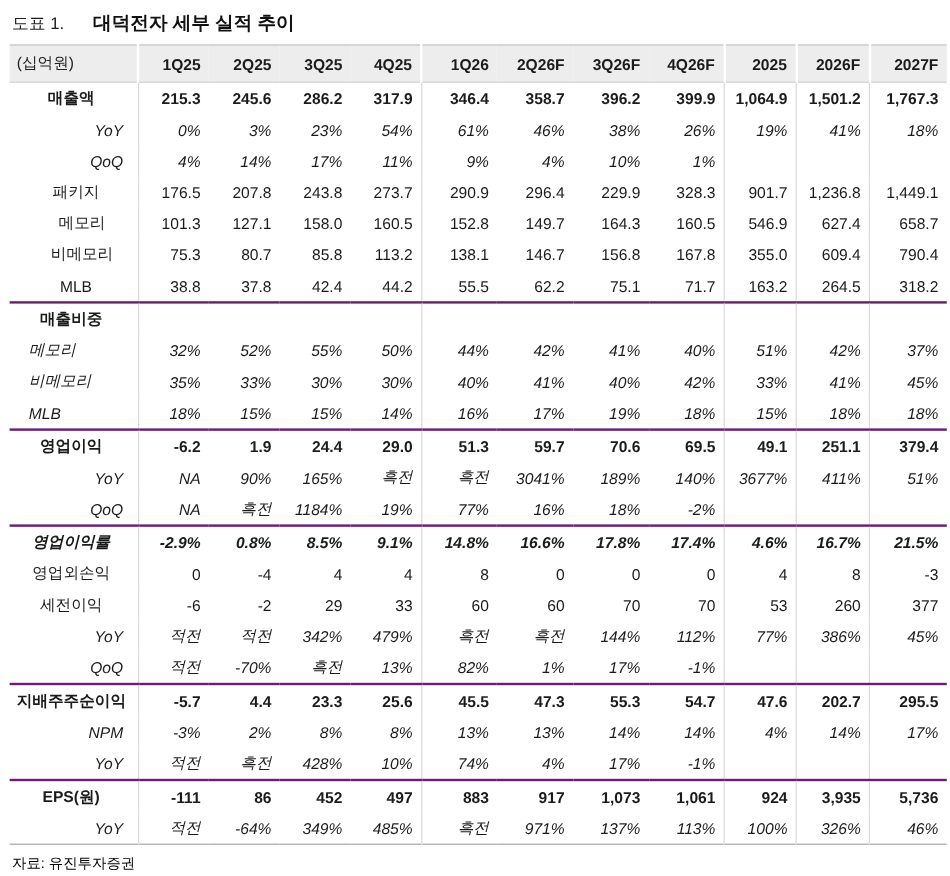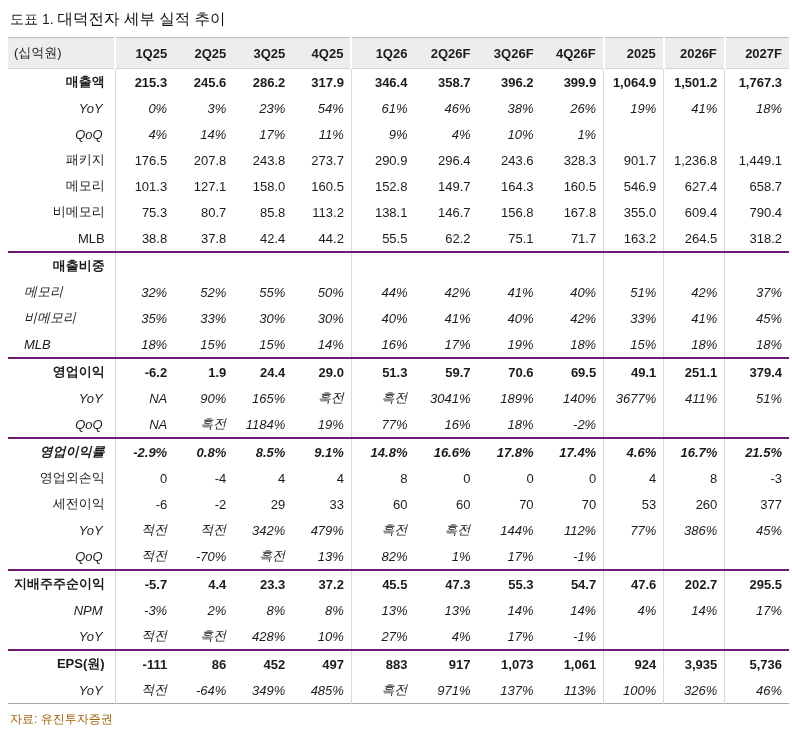--- a/index.html
+++ b/index.html
@@ -4,25 +4,25 @@
 <style>
   html,body{margin:0;padding:0;background:#ffffff;}
   body{
     width:792px;height:730px;overflow:hidden;
     font-family:"Liberation Sans","DejaVu Sans",sans-serif;
     color:#1b1b1b;
     -webkit-font-smoothing:antialiased;
   }
   .page{padding:7px 8px 0 8px;}
   .title-row{
-    display:flex;align-items:baseline;gap:4px;
+    display:flex;align-items:baseline;gap:24px;
     padding:2px 0 7px 2px;
   }
   .title-label{font-size:14px;color:#1b1b1b;}
-  .title-text{font-size:15.5px;font-weight:400;color:#111;}
+  .title-text{font-size:15.5px;font-weight:700;color:#111;}
   table{
     border-collapse:collapse;table-layout:fixed;
     width:781px;
     border-top:1px solid #bdbdbd;
     border-bottom:1px solid #a6a6a6;
     font-size:13px;
   }
   thead th{
     background:#ededed;
     height:30px;
@@ -38,38 +38,38 @@
   }
   thead th.gs{border-left:2px solid #ffffff;}
   tbody td{
     height:26px;
     padding:0 7px 0 0;
     text-align:right;
     white-space:nowrap;
     color:#1b1b1b;
   }
   tbody td.gs{border-left:1px solid #d9d9d9;}
-  tbody td.lbl{text-align:right;padding:0 10px 0 6px;}
+  tbody td.lbl{text-align:center;padding:0 10px 0 6px;}
   tr.section td{border-top:2px solid #701a75;}
   
   tr.main td{font-weight:700;}
   tr.main td.lbl{font-weight:700;}
   tr.main-italic td{font-weight:700;font-style:italic;}
   tr.ratio td{font-style:italic;}
   tr.ratio td.lbl{text-align:right;padding-right:12px;font-style:italic;}
   tr.ratio-left td{font-style:italic;}
   tr.ratio-left td.lbl{text-align:left;padding-left:16px;font-style:italic;}
   tr.sub td.lbl{padding-left:14px;font-weight:400;}
   tr.sub td{font-weight:400;}
   tr.sub2 td.lbl{padding-left:24px;font-weight:400;}
   tr.sub2 td{font-weight:400;}
   tr.plain td{font-weight:400;}
   .source{
     padding:7px 0 0 2px;
-    font-size:12px;color:#a16207;
+    font-size:12px;color:#000000;
   }
 </style>
 </head>
 <body>
 
 <div class="page">
   <div class="title-row">
     <span class="title-label">도표 1.</span>
     <span class="title-text">대덕전자 세부 실적 추이</span>
   </div>
@@ -149,21 +149,21 @@
           <td class="gs"></td>
         </tr>
         <tr class="sub">
           <td class="lbl">패키지</td>
           <td class="gs">176.5</td>
           <td>207.8</td>
           <td>243.8</td>
           <td>273.7</td>
           <td class="gs">290.9</td>
           <td>296.4</td>
-          <td>243.6</td>
+          <td>229.9</td>
           <td>328.3</td>
           <td class="gs">901.7</td>
           <td class="gs">1,236.8</td>
           <td class="gs">1,449.1</td>
         </tr>
         <tr class="sub2">
           <td class="lbl">메모리</td>
           <td class="gs">101.3</td>
           <td>127.1</td>
           <td>158.0</td>
@@ -370,21 +370,21 @@
           <td>-1%</td>
           <td class="gs"></td>
           <td class="gs"></td>
           <td class="gs"></td>
         </tr>
         <tr class="main section">
           <td class="lbl">지배주주순이익</td>
           <td class="gs">-5.7</td>
           <td>4.4</td>
           <td>23.3</td>
-          <td>37.2</td>
+          <td>25.6</td>
           <td class="gs">45.5</td>
           <td>47.3</td>
           <td>55.3</td>
           <td>54.7</td>
           <td class="gs">47.6</td>
           <td class="gs">202.7</td>
           <td class="gs">295.5</td>
         </tr>
         <tr class="ratio">
           <td class="lbl">NPM</td>
@@ -399,21 +399,21 @@
           <td class="gs">4%</td>
           <td class="gs">14%</td>
           <td class="gs">17%</td>
         </tr>
         <tr class="ratio">
           <td class="lbl">YoY</td>
           <td class="gs">적전</td>
           <td>흑전</td>
           <td>428%</td>
           <td>10%</td>
-          <td class="gs">27%</td>
+          <td class="gs">74%</td>
           <td>4%</td>
           <td>17%</td>
           <td>-1%</td>
           <td class="gs"></td>
           <td class="gs"></td>
           <td class="gs"></td>
         </tr>
         <tr class="main section">
           <td class="lbl">EPS(원)</td>
           <td class="gs">-111</td>

